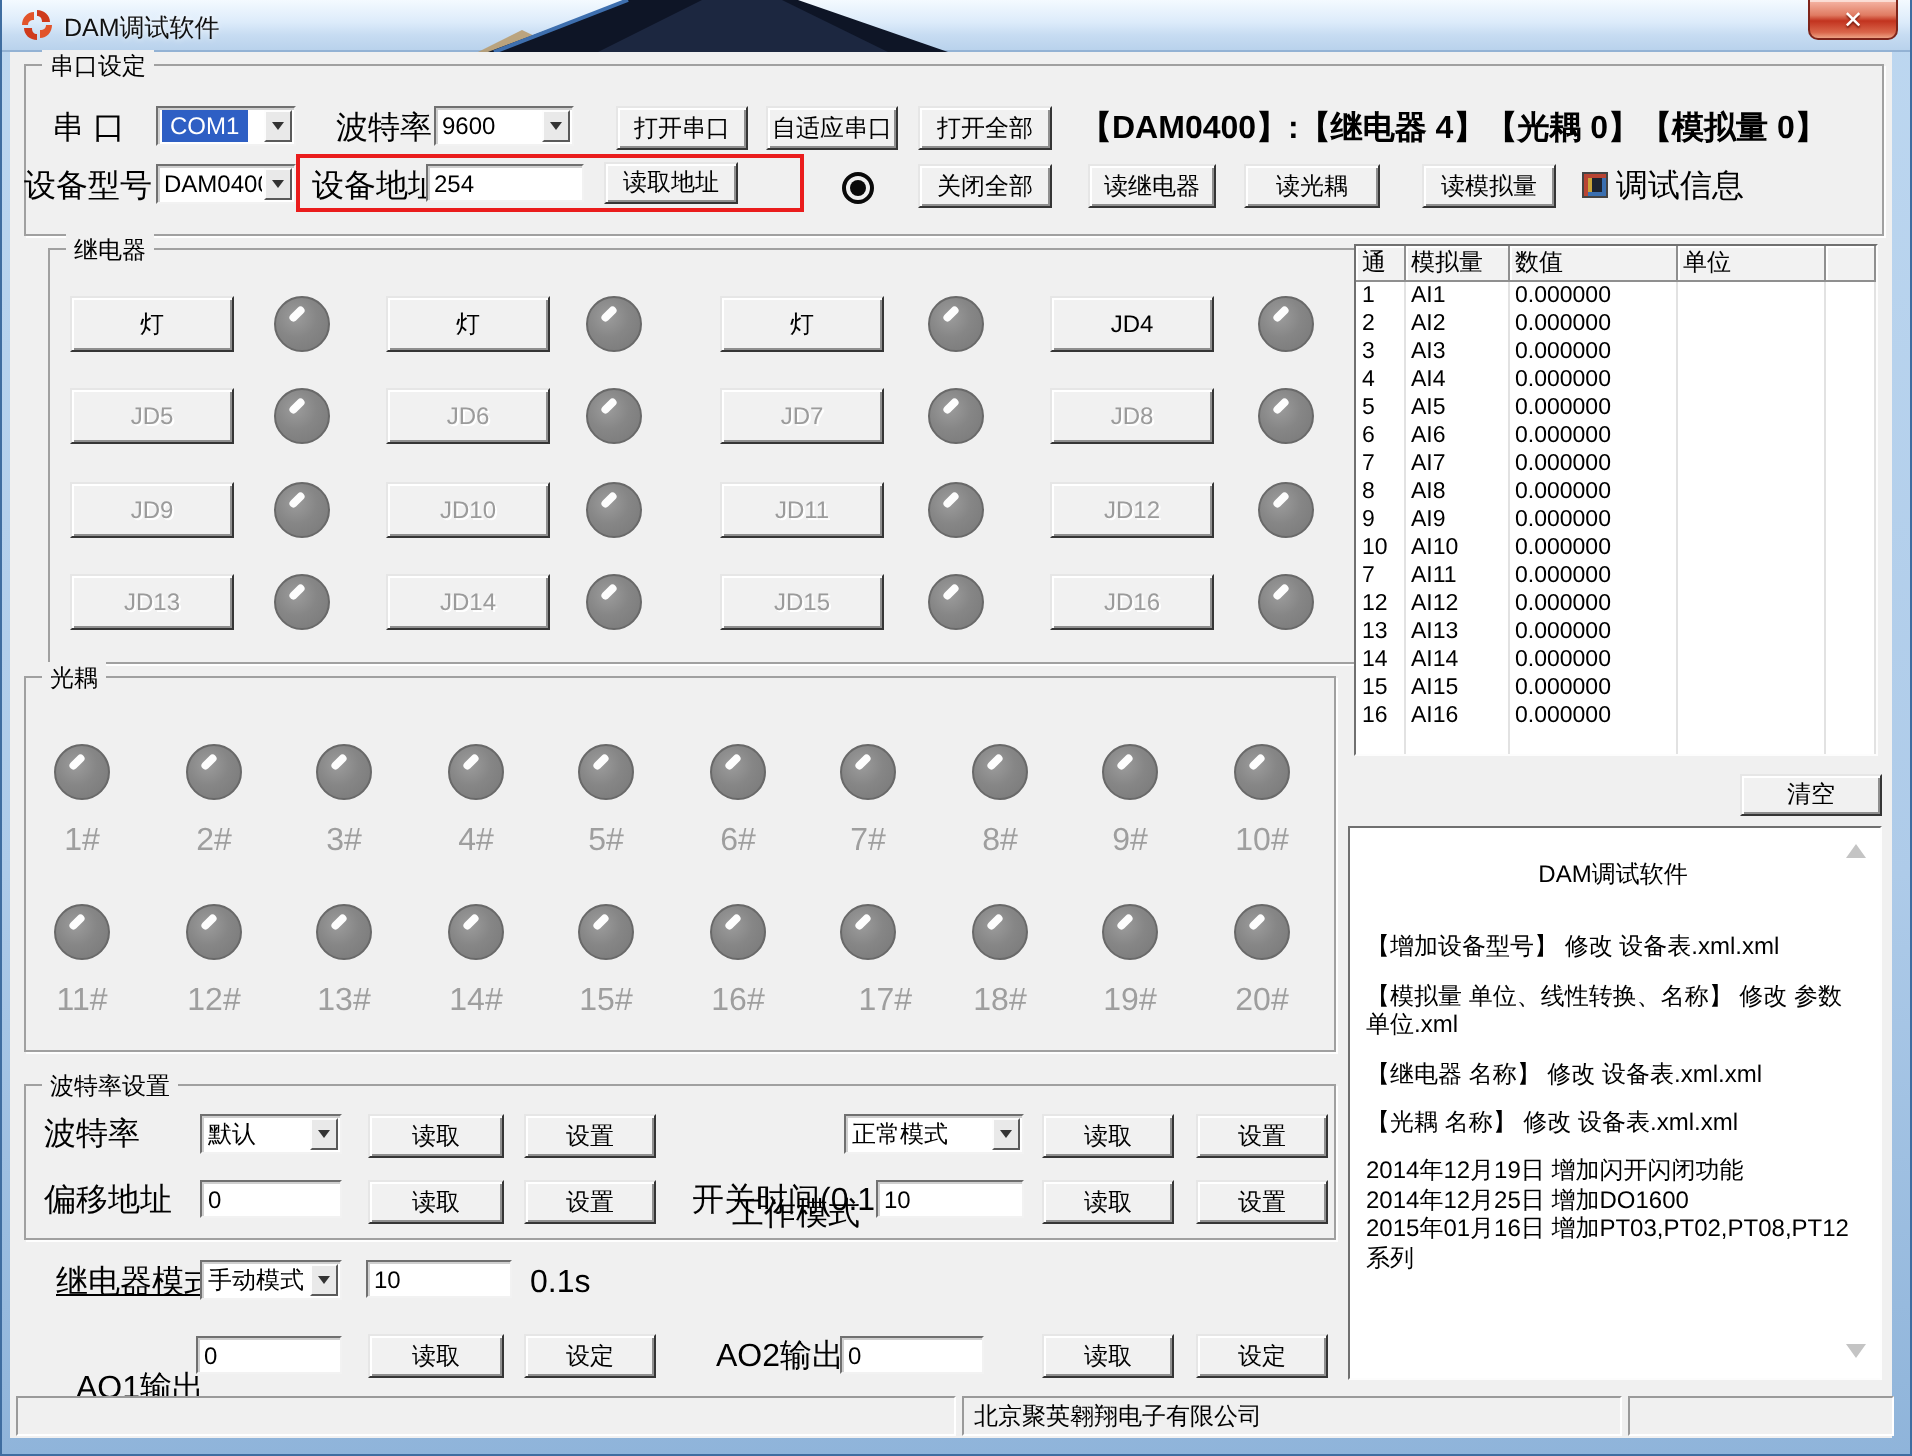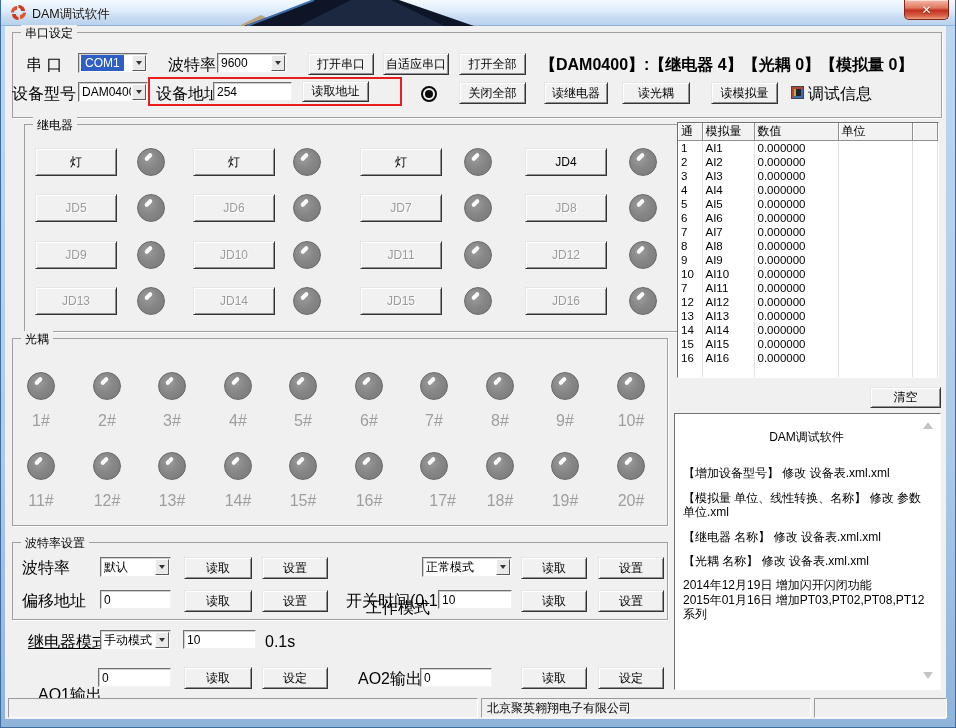--- a/index.html
+++ b/index.html
@@ -440,20 +440,21 @@
   <div class="btn" style="left:521px;top:667px;width:66px;height:22px;">读取</div>
   <div class="btn" style="left:598px;top:667px;width:66px;height:22px;">设定</div>
 
   <div class="info" style="left:674px;top:413px;width:267px;height:277px;">
     <p class="info-title">DAM调试软件</p>
     <p class="info-para">【增加设备型号】 修改  设备表.xml.xml</p>
     <p class="info-para">【模拟量 单位、线性转换、名称】 修改 参数单位.xml</p>
     <p class="info-para">【继电器 名称】 修改  设备表.xml.xml</p>
     <p class="info-para">【光耦 名称】 修改  设备表.xml.xml</p>
     <p class="info-date">2014年12月19日  增加闪开闪闭功能</p>
+    <p class="info-date">2014年12月25日  增加DO1600</p>
     <p class="info-date">2015年01月16日  增加PT03,PT02,PT08,PT12系列</p>
     <span class="sarr up"></span>
     <span class="sarr down"></span>
   </div>
 
   <div class="seg" style="left:8px;top:698px;width:470px;"></div>
   <div class="seg" style="left:481px;top:698px;width:330px;">
     <span>北京聚英翱翔电子有限公司</span>
   </div>
   <div class="seg" style="left:814px;top:698px;width:133px;"></div>

